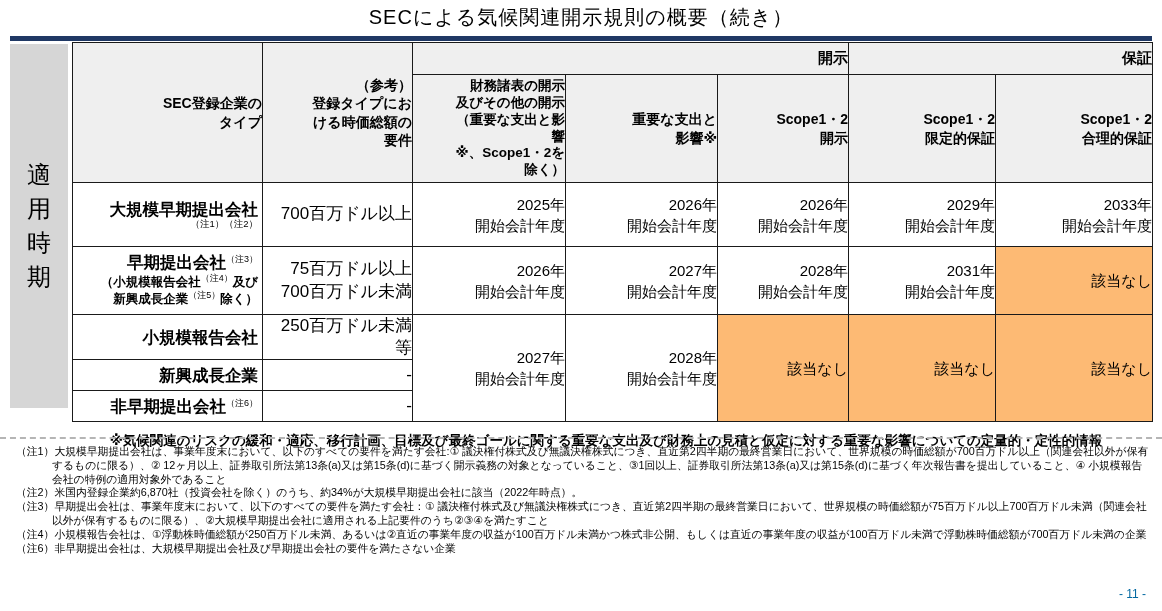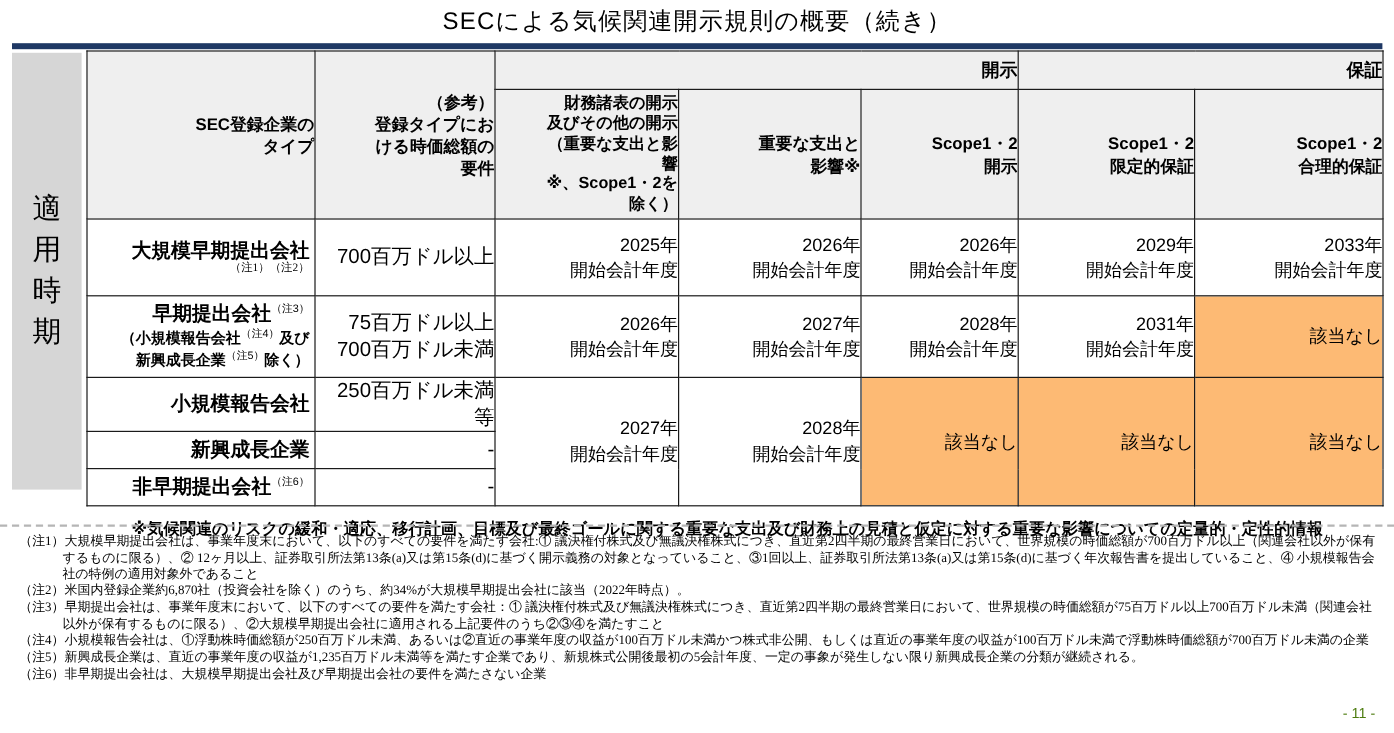--- a/index.html
+++ b/index.html
@@ -19,45 +19,45 @@
   table.main { border-collapse:collapse; table-layout:fixed; width:1080px; }
   table.main th, table.main td { border:1px solid #1a1a1a; overflow:hidden;text-align:right; }
 
   th.group { height:32px; background:#efefef; font-size:15px; font-weight:700; text-align:center; vertical-align:middle; }
   th.colhead { height:108px; background:#efefef; font-weight:700; text-align:center; vertical-align:middle;
                white-space:pre-line; font-size:14px; line-height:1.3; }
   th.colhead.dense { font-size:13.5px; line-height:1.25;padding-left:31px; }
 
   td.rowlabel { text-align:left; vertical-align:middle; padding:2px 4px 2px 16px; background:#fff; }
   .rl-main { font-size:16.5px; font-weight:700; line-height:1.15; }
-  .rl-sub-note { font-size:9.5px; font-weight:400; line-height:1.1;font-family:Liberation Serif, serif; }
+  .rl-sub-note { font-size:9.5px; font-weight:400; line-height:1.1; }
   .rl-sup { font-size:9px; font-weight:400; vertical-align:super; }
   .rl-paren { font-size:12.5px; font-weight:700; line-height:1.25; margin-top:1px; }
 
   td.refcell { text-align:left; vertical-align:middle; padding-left:8px; font-size:17px;
                white-space:pre-line; line-height:1.3; background:#fff; }
   td.valcell { text-align:center; vertical-align:middle; font-size:15px; white-space:pre-line;
                line-height:1.4; background:#fff; }
   td.gray { background:#fdba74; }
 
   tr.r1 td { height:64px; }
   tr.r2 td { height:68px; }
   tr.r3 td { height:31px; }
   tr.r4 td { height:31px; }
   tr.r5 td { height:31px; }
 
   .note { position:absolute; top:432px; left:58px; width:1096px; text-align:center;
           font-size:13.5px; font-weight:700; line-height:1.4; }
   .separator { position:absolute; top:437px; left:0; width:1162px; border-top:2px dashed #b5b5b5; }
 
-  .footnotes { position:absolute; top:445px; left:16px; width:1136px; font-size:10.8px; line-height:1.28;font-family:Liberation Serif, serif; }
+  .footnotes { position:absolute; top:445px; left:16px; width:1136px; font-size:10.8px; line-height:1.28; }
   .footnote { padding-left:36px; text-indent:-36px; }
   .fn-label { }
 
-  .page-number { position:absolute; right:16px; bottom:10px; font-size:12px; color:#4d7c0f; }
+  .page-number { position:absolute; right:16px; bottom:10px; font-size:12px; color:#0369a1; }
 </style>
 </head>
 <body>
 
 <div class="slide">
 
   <div class="title">SECによる気候関連開示規則の概要（続き）</div>
   <div class="accent-bar"></div>
 
   <div class="sidebar">
@@ -170,19 +170,18 @@
   </div>
 
   <div class="note">※気候関連のリスクの緩和・適応、移行計画、目標及び最終ゴールに関する重要な支出及び財務上の見積と仮定に対する重要な影響についての定量的・定性的情報</div>
   <div class="separator"></div>
 
   <div class="footnotes">
     <div class="footnote"><span class="fn-label">（注1）</span><span>大規模早期提出会社は、事業年度末において、以下のすべての要件を満たす会社:① 議決権付株式及び無議決権株式につき、直近第2四半期の最終営業日において、世界規模の時価総額が700百万ドル以上（関連会社以外が保有するものに限る）、② 12ヶ月以上、証券取引所法第13条(a)又は第15条(d)に基づく開示義務の対象となっていること、③1回以上、証券取引所法第13条(a)又は第15条(d)に基づく年次報告書を提出していること、④ 小規模報告会社の特例の適用対象外であること</span></div>
     <div class="footnote"><span class="fn-label">（注2）</span><span>米国内登録企業約6,870社（投資会社を除く）のうち、約34%が大規模早期提出会社に該当（2022年時点）。</span></div>
     <div class="footnote"><span class="fn-label">（注3）</span><span>早期提出会社は、事業年度末において、以下のすべての要件を満たす会社：① 議決権付株式及び無議決権株式につき、直近第2四半期の最終営業日において、世界規模の時価総額が75百万ドル以上700百万ドル未満（関連会社以外が保有するものに限る）、②大規模早期提出会社に適用される上記要件のうち②③④を満たすこと</span></div>
     <div class="footnote"><span class="fn-label">（注4）</span><span>小規模報告会社は、①浮動株時価総額が250百万ドル未満、あるいは②直近の事業年度の収益が100百万ドル未満かつ株式非公開、もしくは直近の事業年度の収益が100百万ドル未満で浮動株時価総額が700百万ドル未満の企業</span></div>
-    <div class="footnote"><span class="fn-label">（注5）</span><span>新興成長企業は、直近の事業年度の収益が1,235百万ドル未満等を満たす企業であり、新規株式公開後最初の5会計年度、一定の事象が発生しない限り新興成長企業の分類が継続される。</span></div>
     <div class="footnote"><span class="fn-label">（注6）</span><span>非早期提出会社は、大規模早期提出会社及び早期提出会社の要件を満たさない企業</span></div>
   </div>
 
   <div class="page-number">- 11 -</div>
 
 </div>
 
 </body></html>

